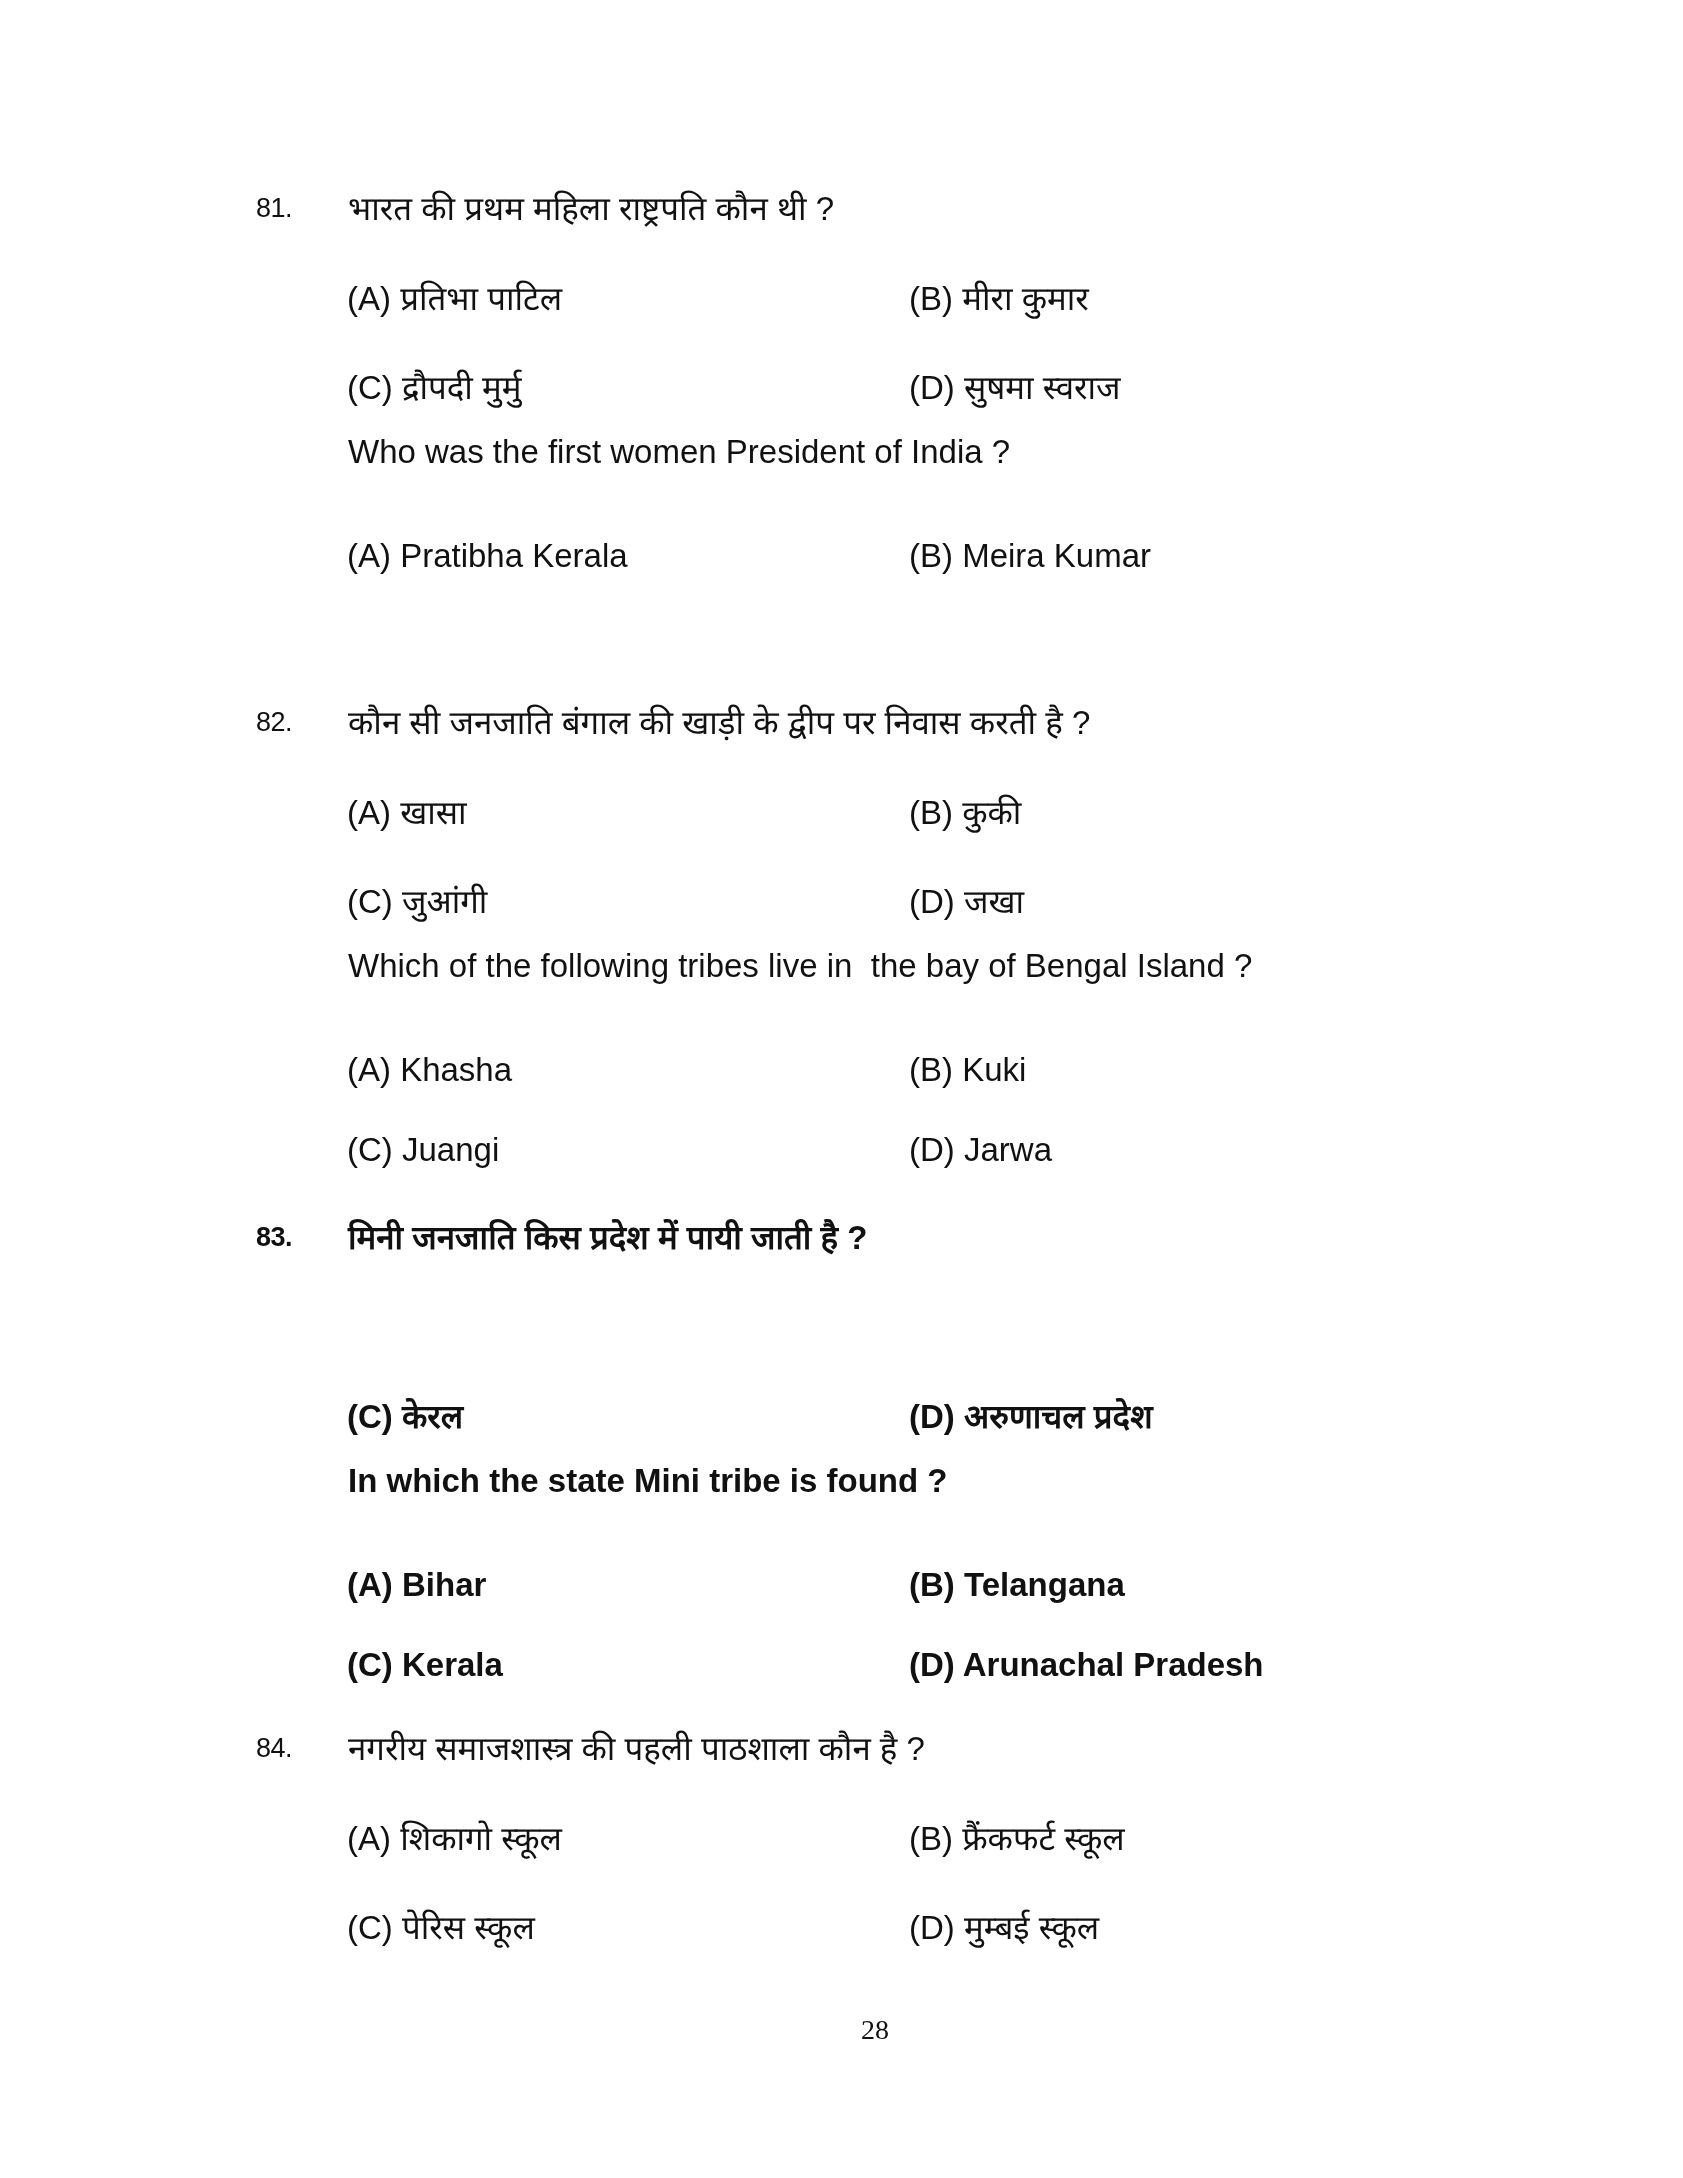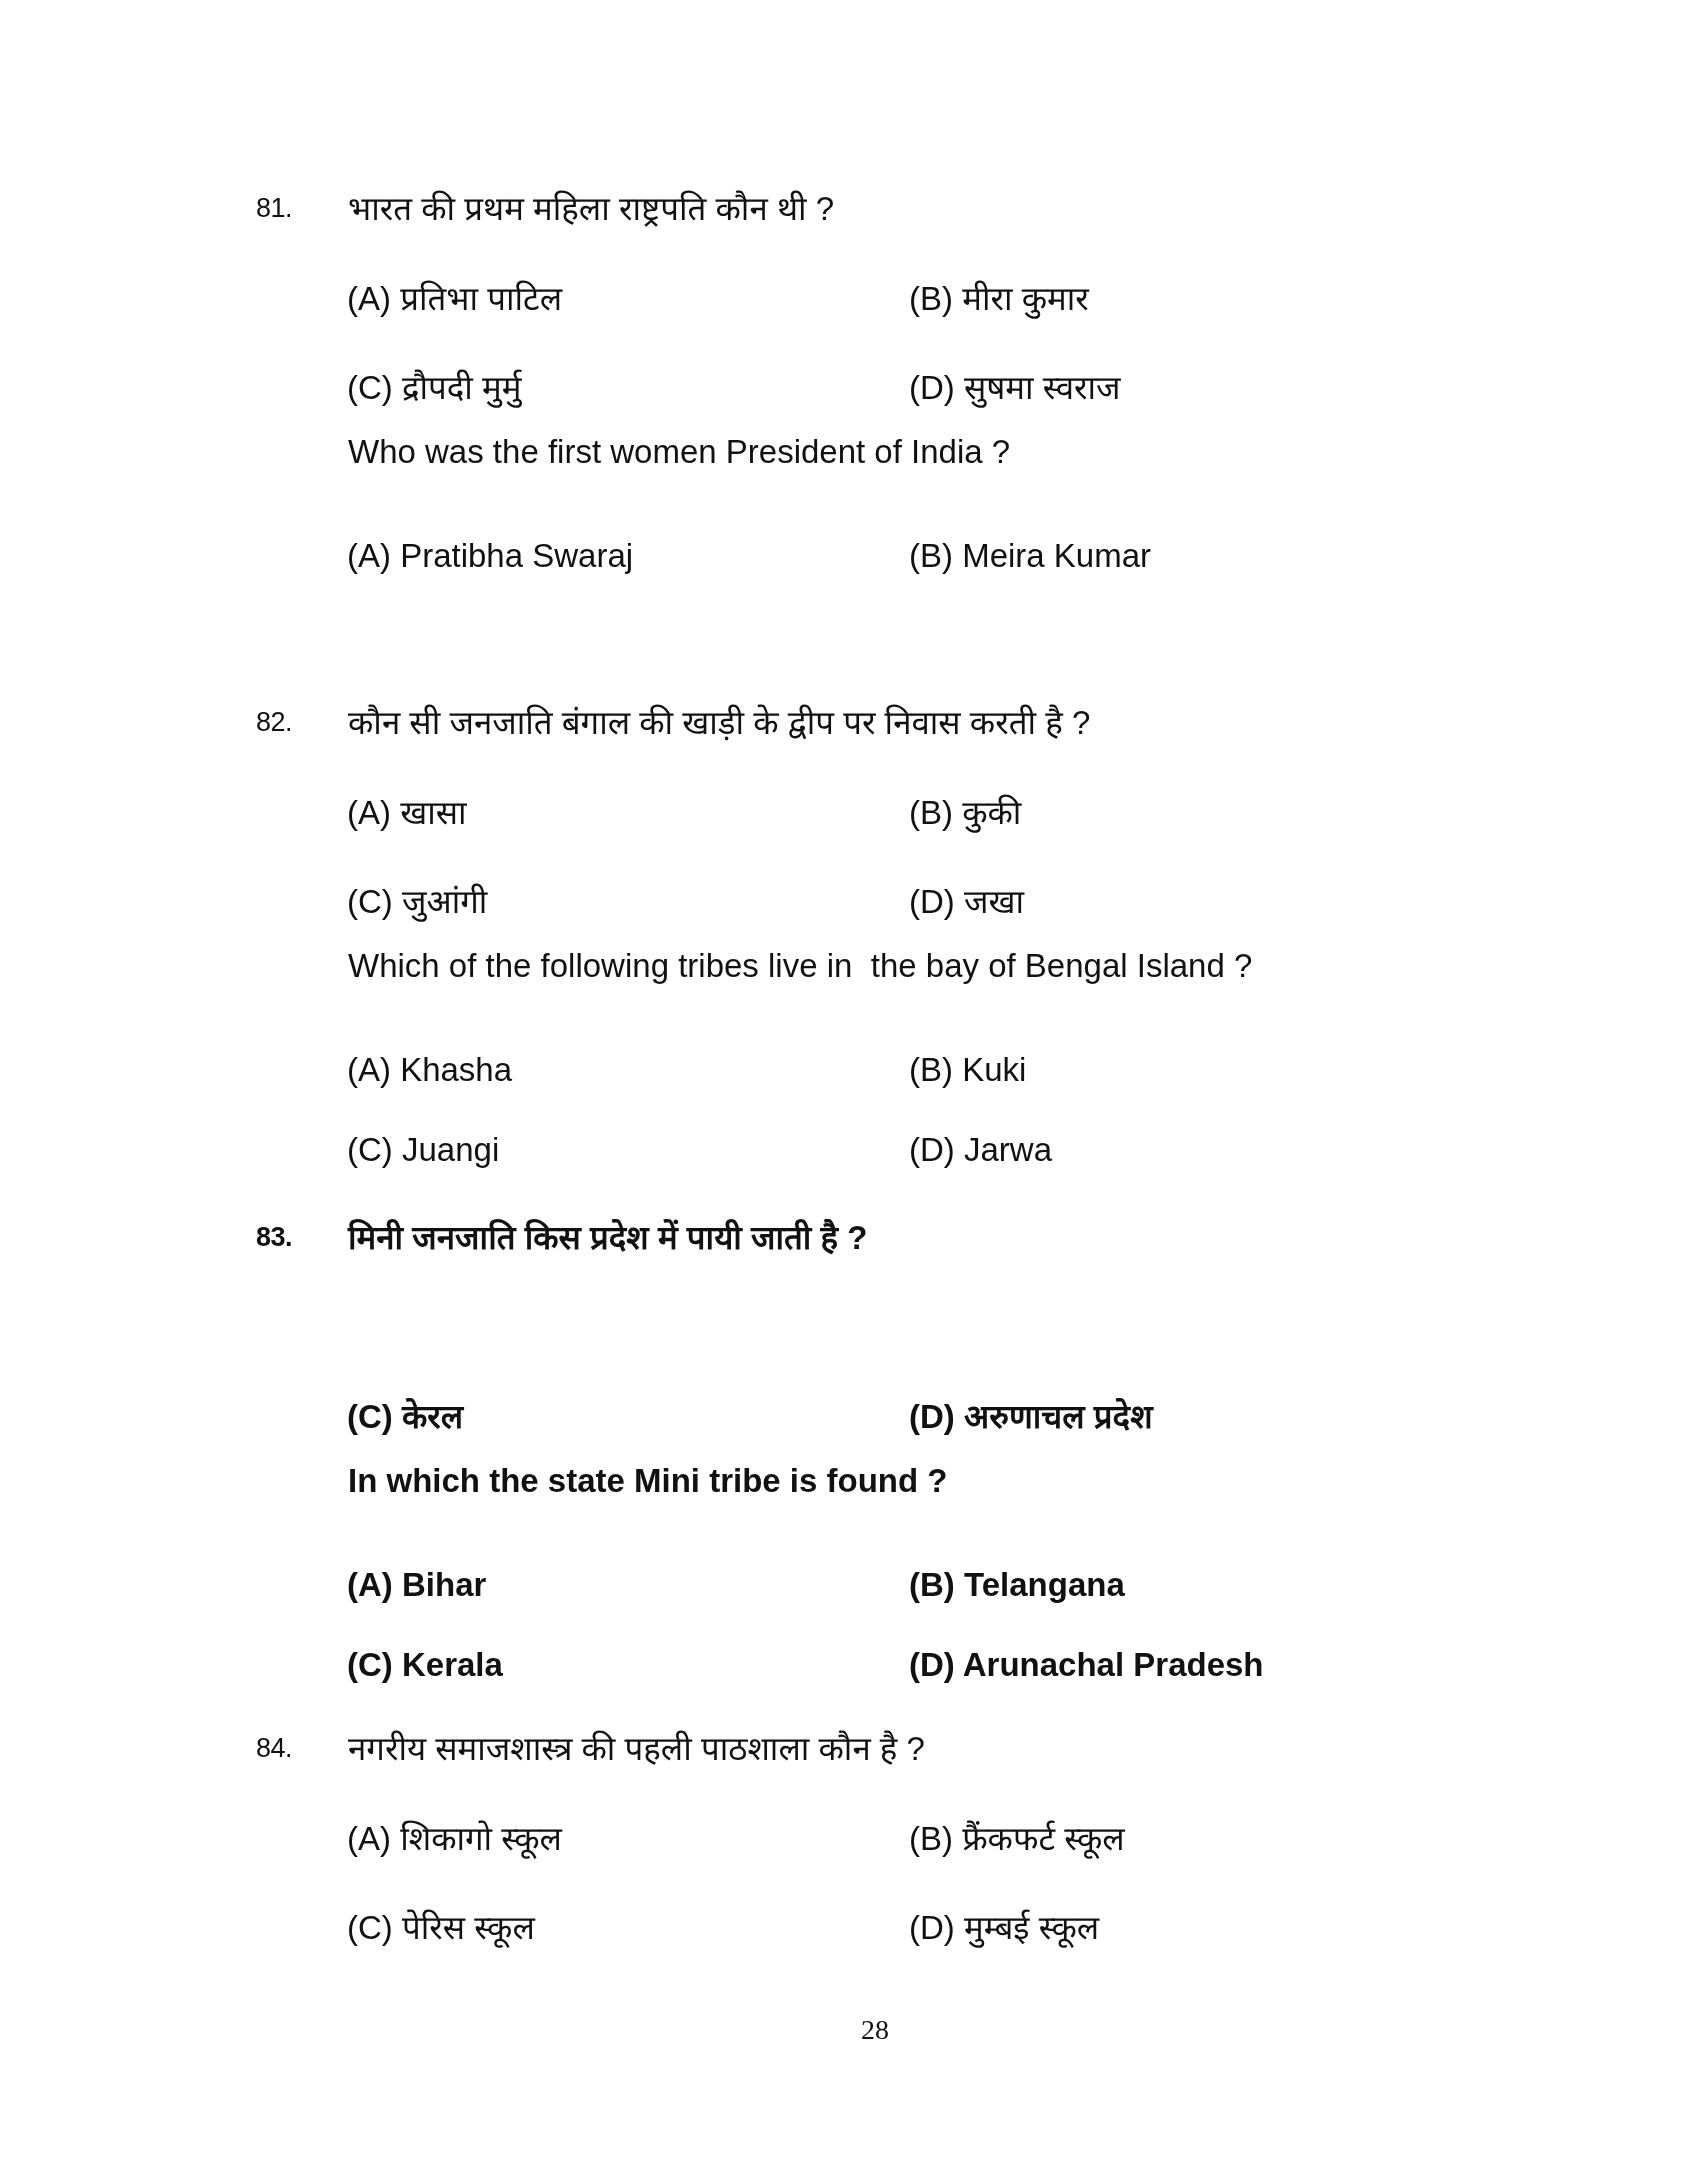--- a/index.html
+++ b/index.html
@@ -50,21 +50,21 @@
       <span class="opt-right">(B) मीरा कुमार</span>
     </div>
     <div class="row r2">
       <span class="opt-left">(C) द्रौपदी मुर्मु</span>
       <span class="opt-right">(D) सुषमा स्वराज</span>
     </div>
     <div class="row r3">
       <span class="qtext">Who was the first women President of India ?</span>
     </div>
     <div class="row r4">
-      <span class="opt-left">(A) Pratibha Swaraj</span>
+      <span class="opt-left">(A) Pratibha Kerala</span>
       <span class="opt-right">(B) Meira Kumar</span>
     </div>
   </div>
 
   <div class="question" style="top:693px;">
     <div class="row r0">
       <span class="qnum">82.</span>
       <span class="qtext">कौन सी जनजाति बंगाल की खाड़ी के द्वीप पर निवास करती है ?</span>
     </div>
     <div class="row r1">

